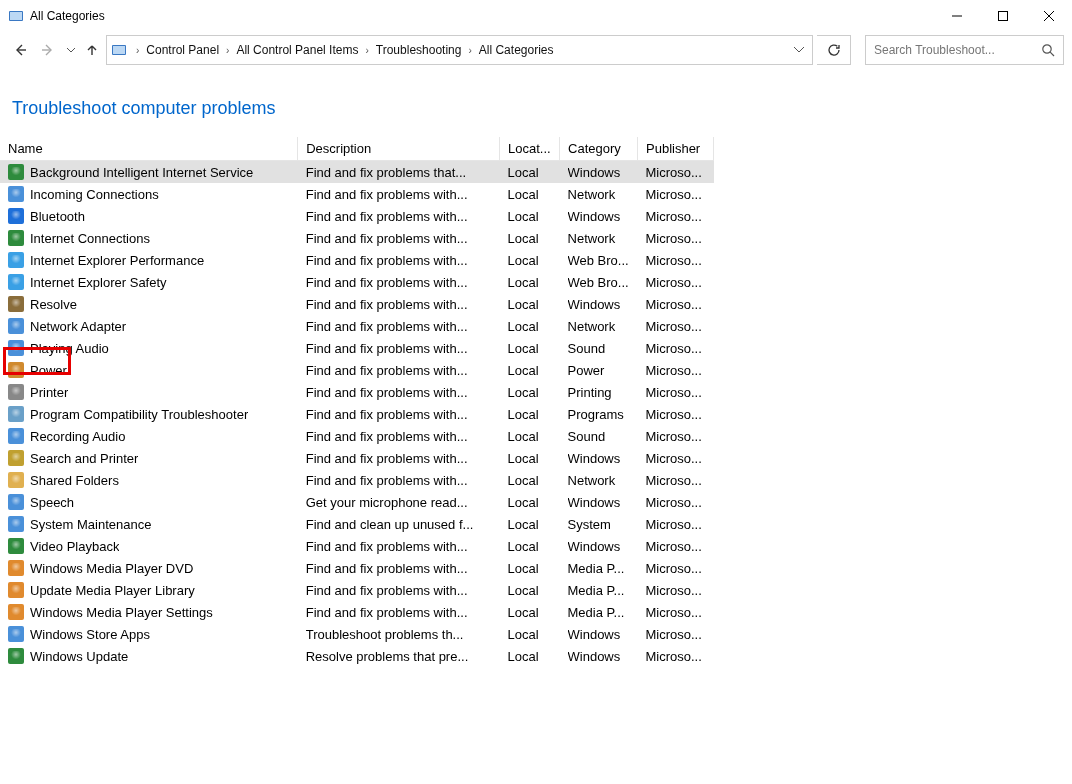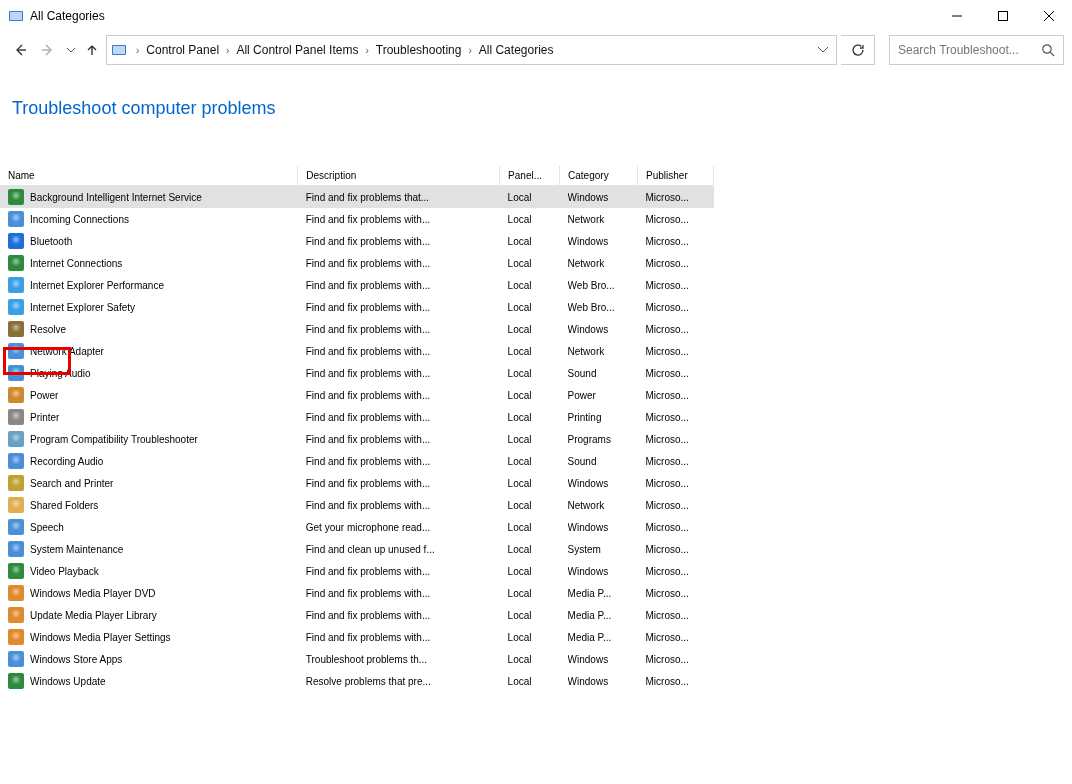--- a/index.html
+++ b/index.html
@@ -79,21 +79,21 @@
     display:flex; align-items:center; justify-content:center;
     margin-left:auto; font-size:10px; color:#555;
   }
   .refresh-btn {
     width: 34px; height: 30px;
     border: 1px solid #ccc; border-left: none;
     display:flex; align-items:center; justify-content:center;
     color:#333;
   }
   .searchbox {
-    width: 175px; height: 30px;
+    width: 199px; height: 30px;
     border: 1px solid #ccc;
     margin-left: 10px;
     display:flex; align-items:center;
     padding: 8px 8px;
     color:#767676;
   }
   .searchbox input {
     border:none; outline:none; flex:1;
     font-size:12px; color:#000; background:transparent;
     min-width: 0;
@@ -107,22 +107,21 @@
   }
   .page-heading {
     font-size: 18px;
     color: #0066cc;
     padding: 20px 0 18px 12px;
     font-weight: 400;
   }
   .table {
     width: 714px;
     border-collapse: collapse;
-    font-size: 10px;
-    margin-top: 29px;
+    font-size: 13px;
   }
   .table th {
     text-align: left;
     font-weight: 400;
     background: #fff;
     border-right: 1px solid #e5e5e5;
     border-bottom: 1px solid #e5e5e5;
     padding: 4px 8px 4px 8px;
     white-space: nowrap;
     overflow: hidden;
@@ -269,21 +268,21 @@
       <col class="col-name">
         <col class="col-desc">
         <col class="col-loc">
         <col class="col-cat">
         <col class="col-pub">
     </colgroup>
     <thead>
       <tr>
         <th><span>Name</span></th>
         <th><span>Description</span></th>
-        <th><span>Panel...</span></th>
+        <th><span>Locat...</span></th>
         <th><span>Category</span></th>
         <th><span>Publisher</span></th>
       </tr>
     </thead>
     <tbody id="tbody">
         <tr>
           <td>
             <div class="name-cell">
               <span class="row-icon" style="background:#2e8b3d"></span>
               <span class="lbl">Background Intelligent Internet Service</span>

